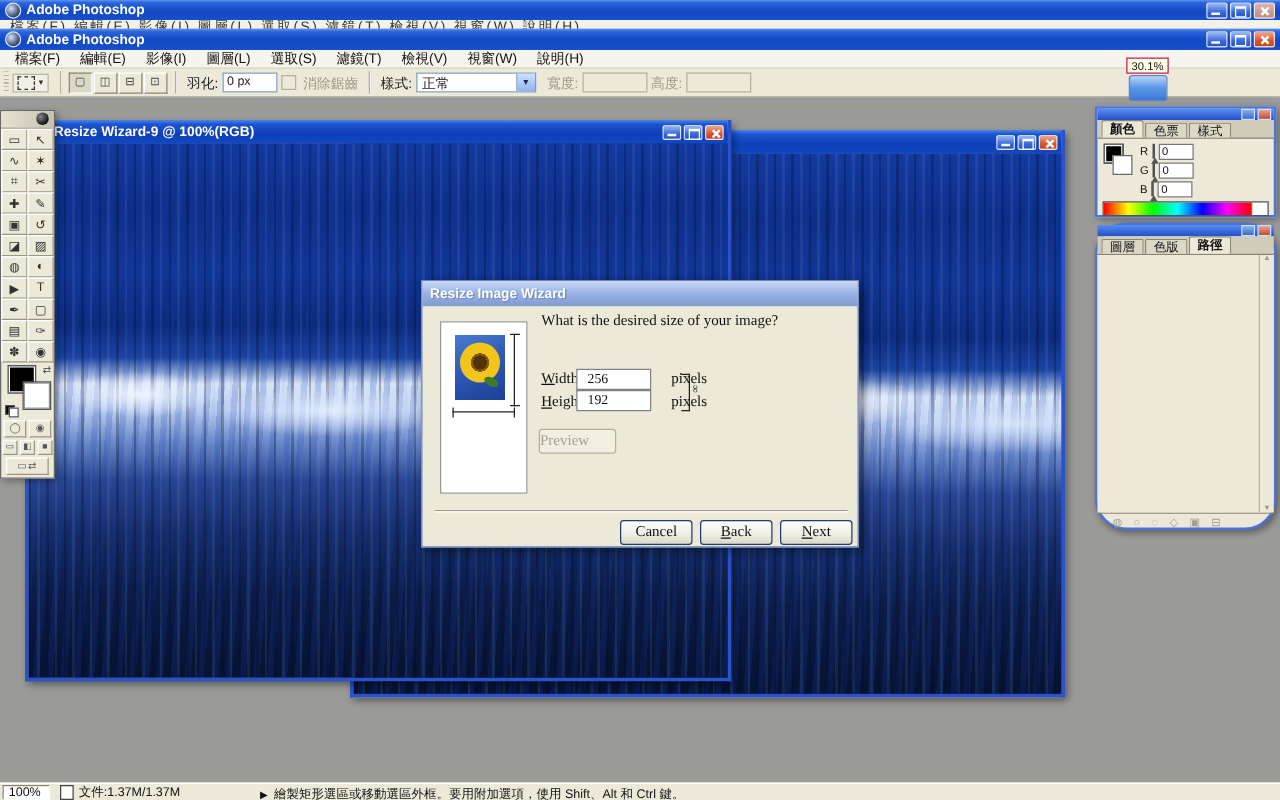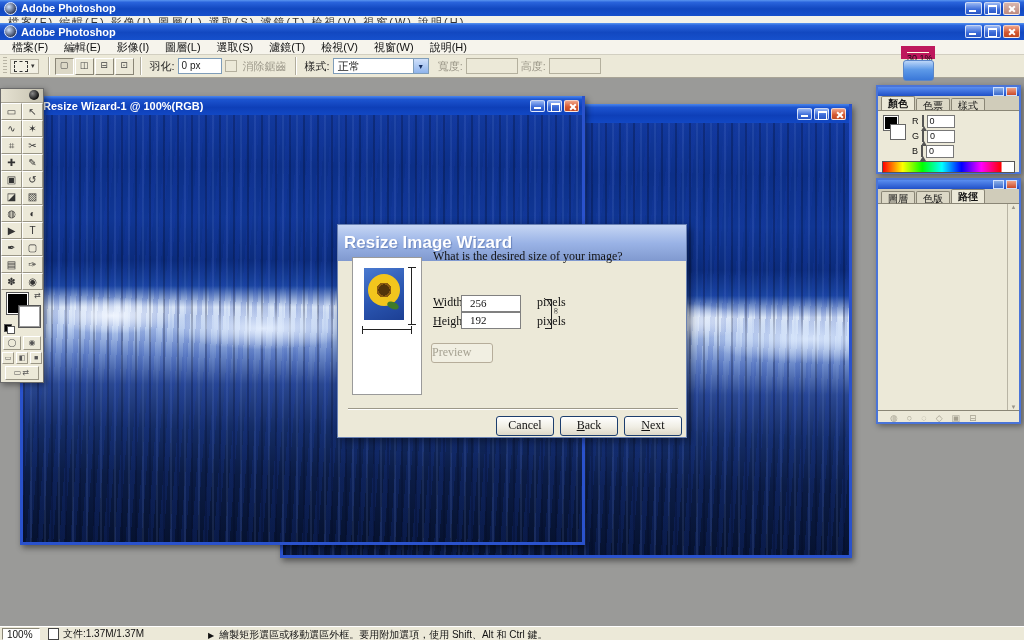--- a/index.html
+++ b/index.html
@@ -97,22 +97,22 @@
   .mini-swatch-icon i.b{left:0;top:0;background:#000;} .mini-swatch-icon i.w{left:3px;top:2px;background:#fff;}
   .mask-row,.screen-row,.jump-row{display:flex;justify-content:center;gap:2px;margin:2px 0;}
   .mbtn{width:18px;height:14px;border:1px solid;border-color:#fff #9a9686 #9a9686 #fff;background:#ece9d8;
         font-size:8px;line-height:12px;text-align:center;color:#555;box-sizing:border-box;}
   .sbtn{width:12px;height:12px;font-size:7px;line-height:10px;}
   .jbtn{width:34px;height:14px;font-size:8px;letter-spacing:1px;}
   
   #dialog{position:absolute;left:337px;top:224px;width:350px;height:214px;background:#ece9d8;
           border:1px solid #6a82b4;box-shadow:3px 3px 9px rgba(0,0,0,.45);z-index:60;
           font-family:"Liberation Serif","DejaVu Serif",serif;font-size:12px;box-sizing:border-box;}
-  .dlg-title{height:36px;background:linear-gradient(180deg,#c6d6f4 0%,#9ab3e6 50%,#8099cf 100%);color:#fff;
-             font-weight:bold;font-size:17px;display:flex;align-items:center;padding-left:6px;
+  .dlg-title{height:20px;background:linear-gradient(180deg,#c6d6f4 0%,#9ab3e6 50%,#8099cf 100%);color:#fff;
+             font-weight:bold;font-size:11px;display:flex;align-items:center;padding-left:6px;
              font-family:"Liberation Sans","DejaVu Sans",sans-serif;text-shadow:1px 1px 1px #6a84bc;}
   .preview-box{position:absolute;left:14px;top:32px;width:68px;height:136px;background:#fff;border:1px solid #9a9a9a;}
   .thumb{position:absolute;left:11px;top:10px;width:40px;height:52px;background:linear-gradient(155deg,#4a7ad0 0%,#2a55b0 55%,#1c3f94 100%);}
   .flower{position:absolute;left:4px;top:6px;width:32px;height:32px;border-radius:50%;
           background:radial-gradient(circle,#53340a 0 25%,#8a5a10 25% 33%,#f2c51d 33% 76%,#e0b318 76% 92%,rgba(0,0,0,0) 92%);}
   .leaf{position:absolute;left:23px;top:34px;width:12px;height:7px;background:#3f7a2a;border-radius:60% 40% 60% 40%;transform:rotate(35deg);}
   .vline{position:absolute;left:58px;top:9px;height:58px;border-left:1px solid #222;}
   .vline::before,.vline::after{content:"";position:absolute;left:-4px;width:8px;height:1px;background:#222;}
   .vline::before{top:0;} .vline::after{bottom:0;}
   .hline{position:absolute;left:9px;top:71px;width:50px;border-top:1px solid #222;}
@@ -148,28 +148,28 @@
   .ch-row{position:absolute;left:34px;display:flex;align-items:center;gap:3px;font-size:9px;height:10px;}
   .ch-barwrap{position:relative;}
   .ch-bar{width:56px;height:7px;border:1px solid #555;}
   .bar-r{background:linear-gradient(90deg,#000,#d00000);}
   .bar-g{background:linear-gradient(90deg,#000,#00a800);}
   .bar-b{background:linear-gradient(90deg,#000,#0000cc);}
   .ch-thumb{position:absolute;left:-1px;bottom:-5px;width:0;height:0;border-left:3px solid transparent;border-right:3px solid transparent;border-bottom:5px solid #555;}
   .ch-val{width:24px;height:11px;border:1px solid #777;background:#fff;font-size:9px;line-height:11px;padding-left:2px;box-sizing:content-box;}
   .spectrum{position:absolute;left:4px;bottom:2px;right:4px;height:10px;border:1px solid #555;
     background:linear-gradient(90deg,#f00 0%,#ff0 15%,#0f0 30%,#0ff 45%,#00f 60%,#f0f 75%,#f00 90%,#fff 91%,#fff 100%);}
-  #panel-paths{left:876px;top:178px;width:145px;height:246px;}
+  #panel-paths{left:876px;top:178px;width:145px;height:246px;border-radius:25px;}
   .pp-body{position:relative;height:206px;background:#ece9d8;}
   .pp-scroll{position:absolute;right:0;top:0;bottom:0;width:11px;border-left:1px solid #b8b4a4;
              display:flex;flex-direction:column;justify-content:space-between;align-items:center;font-size:6px;color:#9a968a;}
   .pp-footer{height:13px;border-top:1px solid #8a8676;display:flex;align-items:center;gap:9px;padding-left:12px;}
   .pf-icon{font-size:9px;color:#a4a090;line-height:12px;}
   
-  #ztip{position:absolute;left:901px;top:46px;width:34px;height:13px;background:#ffffe6;border:6px solid #be185d;
+  #ztip{position:absolute;left:901px;top:46px;width:34px;height:13px;background:#ffffe6;border:1px solid #be185d;
         font-size:9px;text-align:center;line-height:12px;z-index:70;box-sizing:border-box;}
   #zthumb{position:absolute;left:903px;top:60px;width:29px;height:19px;border-radius:3px;border:1px solid #5a86c8;
           background:linear-gradient(180deg,#bcd6f8,#5e9ae8 45%,#3a78d8);z-index:70;}
 </style>
 </head>
 <body>
 
 <div id="screen">
 
   <div class="xp-title" id="win1-title">
@@ -247,21 +247,21 @@
         <span class="tbtn g-max"></span>
         <span class="tbtn close g-close"></span>
       </span>
     </div>
     <div class="doc-canvas forest"></div>
   </div>
 
   <div class="docwin" id="doc-front">
     <div class="doc-title">
       <span class="doc-ico"></span>
-      <span>Resize Wizard-1 @ 100%(RGB)</span>
+      <span>Resize Wizard-9 @ 100%(RGB)</span>
       <span class="tbtns">
         <span class="tbtn g-min"></span>
         <span class="tbtn g-max"></span>
         <span class="tbtn close g-close"></span>
       </span>
     </div>
     <div class="doc-canvas forest"></div>
   </div>
 
   <div id="toolbox">

